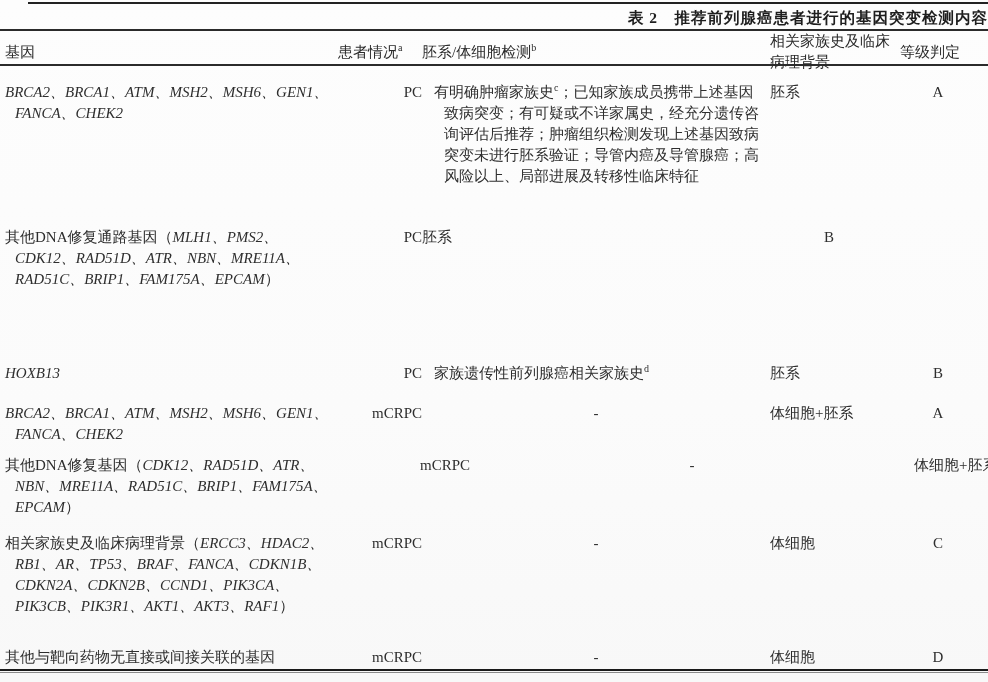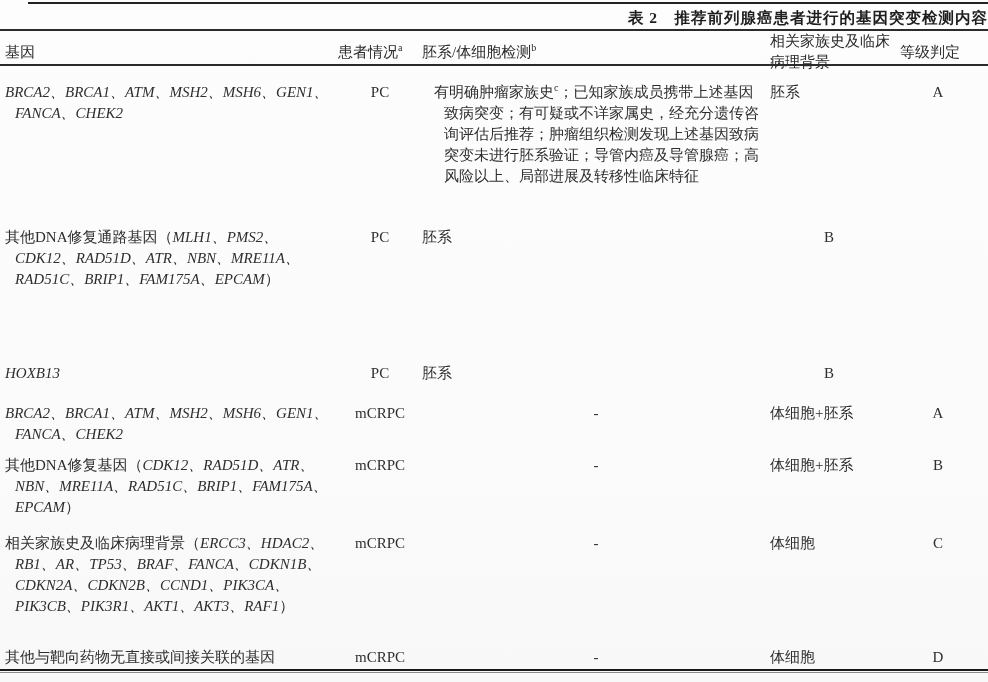--- a/index.html
+++ b/index.html
@@ -26,26 +26,26 @@
     grid-template-columns: 338px 84px 348px 130px 88px;
   }
   .header-row { height: 33px; align-items: center; color: #2a2a2a; }
   .hcell { }
   .h-gene { text-align: left; padding-left: 5px; }
   .trow { padding-top: 16px; align-items: start; }
   .trow-0 { height: 145px; }
   .trow-1 { height: 136px; }
   .trow-2 { height: 40px; }
   .trow-3 { height: 52px; }
-  .trow-4 { height: 78px; }
+  .trow-4 { height: 78px; gap: 48px; }
   .trow-5 { height: 114px; }
   .trow-6 { height: 38px; }
   .c-gene { padding-left: 15px; padding-right: 8px; text-indent: -10px; }
   .c-gene i { font-style: italic; text-align: right; }
-  .c-patient { text-align: center; }
+  .c-patient { text-align: right; }
   .c-history { padding-left: 22px; padding-right: 6px; text-indent: -10px; }
   .c-history.dash { text-align: center; padding-left: 0; padding-right: 0; text-indent: 0; }
   .c-detect { text-align: left; }
   .c-grade { text-align: center; padding-right: 12px; }
   sup { font-size: 10px; line-height: 0; vertical-align: super; }
   .bottom-rule { position: absolute; left: 0; top: 669px; width: 988px; }
   .bottom-rule .b1 { height: 2px; background: #1a1a1a; }
   .bottom-rule .b2 { height: 1px; background: transparent; }
   .bottom-rule .b3 { height: 1px; background: #8a8a8a; }
 </style>
@@ -80,20 +80,21 @@
       </div>
       <div class="grid trow trow-1">
         <div class="cell c-gene"><span>其他DNA修复通路基因（</span><i>MLH1、PMS2、CDK12、RAD51D、ATR、NBN、MRE11A、RAD51C、BRIP1、FAM175A、EPCAM</i><span>）</span></div>
         <div class="cell c-patient">PC</div>
         <div class="cell c-detect">胚系</div>
         <div class="cell c-grade">B</div>
       </div>
       <div class="grid trow trow-2">
         <div class="cell c-gene"><i>HOXB13</i></div>
         <div class="cell c-patient">PC</div>
+        <div class="cell c-history"><span>家族遗传性前列腺癌相关家族史</span><sup>d</sup></div>
         <div class="cell c-detect">胚系</div>
         <div class="cell c-grade">B</div>
       </div>
       <div class="grid trow trow-3">
         <div class="cell c-gene"><i>BRCA2、BRCA1、ATM、MSH2、MSH6、GEN1、FANCA、CHEK2</i></div>
         <div class="cell c-patient">mCRPC</div>
         <div class="cell c-history dash"><span>-</span></div>
         <div class="cell c-detect">体细胞+胚系</div>
         <div class="cell c-grade">A</div>
       </div>

